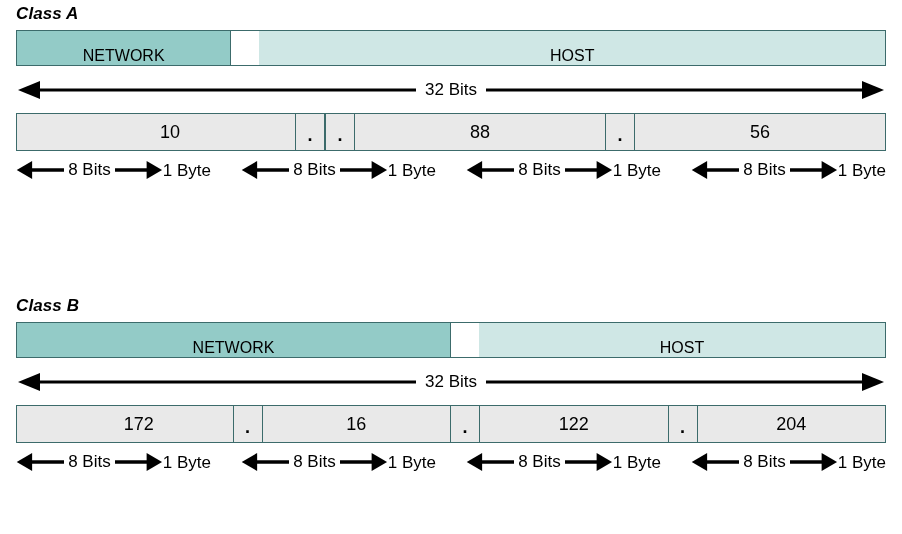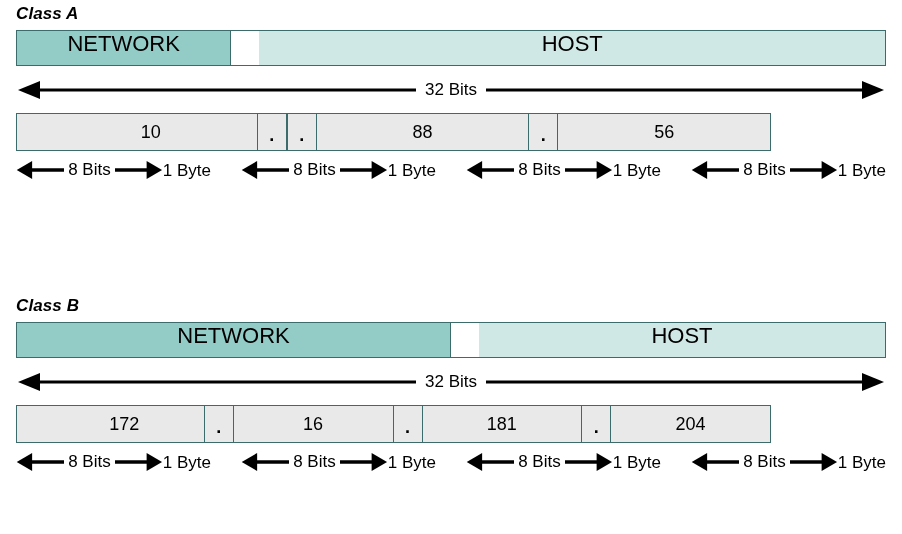--- a/index.html
+++ b/index.html
@@ -45,23 +45,23 @@
   
   .nh-bar {
     display: flex;
     width: 870px;
     height: 36px;
     border: 1.5px solid #3c6b6b;
     box-sizing: border-box;
   }
   .nh-cell {
     display: flex;
-    align-items: flex-start;
+    align-items: flex-end;
     justify-content: center;
-    font-size: 22px;
+    font-size: 16px;
     box-sizing: border-box;
     overflow: hidden;
     white-space: nowrap;
   }
   .nh-network {
     background: #93cbc7;
     border-right: 1.5px solid #3c6b6b;
   }
   .nh-host {
     background: #cfe7e5;
@@ -94,21 +94,21 @@
     pointer-events: none;
   }
   .bits32-label span {
     background: #ffffff;
     padding: 0 9px;
   }
 
   
   .octet-bar {
     display: flex;
-    width: 755px;
+    width: 870px;
     height: 38px;
     border: 1.5px solid #3c6b6b;
     box-sizing: border-box;
     background: #e9e9e9;
     margin-top: 8px;
     padding-left: 28px;
   }
   .octet-cell {
     display: flex;
     align-items: center;
@@ -301,21 +301,21 @@
       <div class="bits32-label">
         <span>32 Bits</span>
       </div>
     </div>
 
     <div class="octet-bar">
       <div class="octet-cell">172</div>
       <div class="octet-cell dot-cell">.</div>
       <div class="octet-cell">16</div>
       <div class="octet-cell dot-cell">.</div>
-      <div class="octet-cell">181</div>
+      <div class="octet-cell">122</div>
       <div class="octet-cell dot-cell">.</div>
       <div class="octet-cell">204</div>
     </div>
 
     <div class="measure-row">
 
       <div class="measure-group">
         <div class="measure-arrow-wrap">
           <svg class="measure-svg" viewBox="0 0 200 24" preserveAspectRatio="none">
             <line x1="12" y1="12" x2="188" y2="12" stroke="#000000" stroke-width="3.5"></line>

